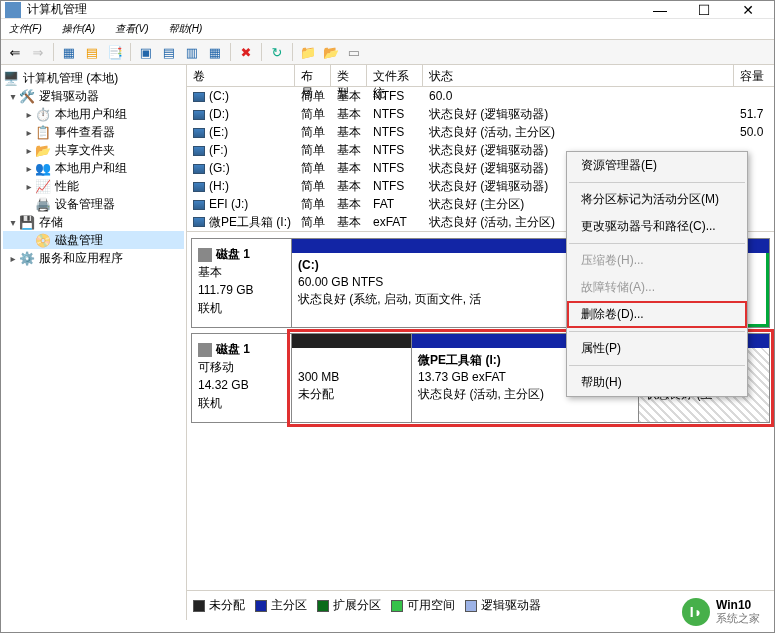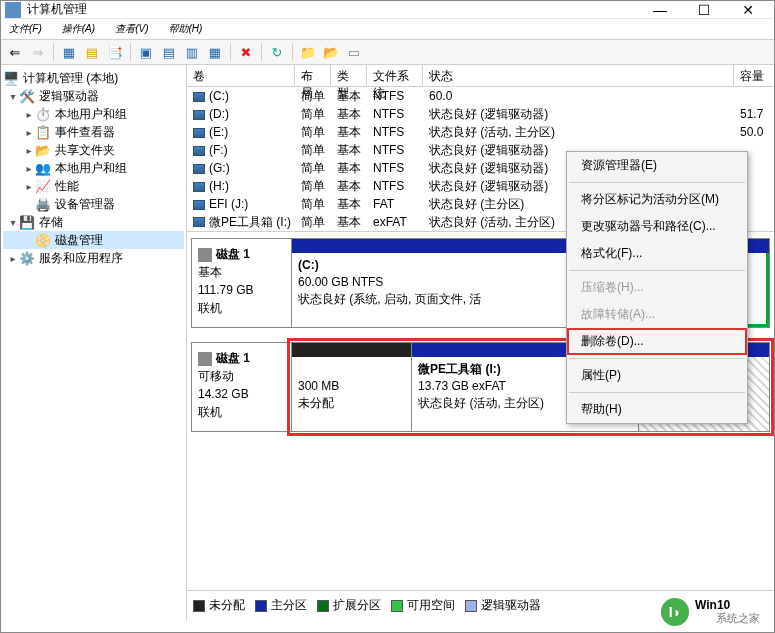--- a/index.html
+++ b/index.html
@@ -22,21 +22,21 @@
 .tree-icon { width: 16px; height: 16px; display: inline-flex; margin-right: 4px; align-items: center; justify-content: center; font-size: 13px; }
 .tree-sel { background: #cde8ff; }
 .main-pane { flex: 1; display: flex; flex-direction: column; overflow: hidden; }
 .volumes { border-bottom: 1px solid #d4d0c8; flex: 0 0 auto; }
 .vol-header { display: flex; background: #fff; border-bottom: 1px solid #d4d0c8; height: 22px; }
 .vol-col { border-right: 1px solid #d4d0c8; padding: 3px 6px; font-size: 12px; background: #fff; }
 .vol-row { display: flex; height: 18px; align-items: center; font-size: 12px; }
 .vol-cell { padding: 1px 6px; white-space: nowrap; overflow: hidden; }
 .vol-row .v-icon { width: 12px; height: 10px; background: linear-gradient(#4080c0,#306090); border: 1px solid #305070; margin-right: 4px; display: inline-block; vertical-align: middle; }
 .disk-area { flex: 1; overflow: auto; padding: 6px 4px 0 4px; }
-.disk-block { border: 1px solid #888; margin-bottom: 14px; display: flex; min-height: 90px; background: #fff; }
+.disk-block { border: 1px solid #888; margin-bottom: 5px; display: flex; min-height: 90px; background: #fff; }
 .disk-label { width: 100px; border-right: 1px solid #888; padding: 6px; font-size: 12px; line-height: 1.5; }
 .disk-label .icon { width:14px; height:14px; background:#888; display:inline-block; margin-right:4px; vertical-align:middle;}
 .disk-parts { flex: 1; display: flex; position: relative; }
 .part { border-right: 1px solid #888; position: relative; padding: 18px 6px 6px 6px; font-size: 12px; line-height: 1.4; overflow: hidden; }
 .part:last-child { border-right: 0; }
 .part .bar { position: absolute; top: 0; left: 0; right: 0; height: 14px; }
 .bar-primary { background: #1225a5; }
 .bar-unalloc { background: #222; }
 .part-sel-green { outline: 3px solid #00a83a; outline-offset: -3px; }
 .part-sel-red { outline: 3px solid #e03030; outline-offset: -3px; position: relative; }
@@ -44,21 +44,21 @@
 .legend { border-top: 1px solid #d4d0c8; padding: 6px; display: flex; gap: 10px; align-items: center; font-size: 12px; flex-wrap: wrap; }
 .legend .sw { width: 12px; height: 12px; display: inline-block; margin-right: 4px; vertical-align: middle; border:1px solid #555;}
 .context-menu { position: absolute; top: 150px; right: 26px; width: 182px; background: #f4f4f4; border: 1px solid #aaa; box-shadow: 2px 2px 6px rgba(0,0,0,0.3); font-size: 12px; z-index: 50; }
 .ctx-item { padding: 5px 14px; cursor: pointer; }
 .ctx-item.disabled { color: #999; cursor: default; }
 .ctx-sep { height: 1px; background: #ccc; margin: 3px 2px; }
 .ctx-highlight { outline: 2px solid #e03030; outline-offset: -2px; }
 .watermark { position: absolute; right: 4px; bottom: 4px; display: flex; align-items: center; gap: 6px; background: #fff; padding: 2px 10px 2px 4px; border-radius: 18px 0 0 18px; }
 .wm-logo { width: 28px; height: 28px; border-radius: 50%; background: #46b04a; display: flex; align-items: center; justify-content: center; color: #fff; font-weight: bold; font-size: 14px; }
 .wm-text { line-height: 1.1; font-size: 12px; }
-.wm-text .sub { color: #777; font-size: 11px; margin-left: 21px; }
+.wm-text .sub { color: #777; font-size: 11px; }
 </style>
 </head>
 <body>
 
 <div class="window">
   <div class="titlebar">
     <span class="title-icon"></span>
     <span class="title-text">计算机管理</span>
     <div class="win-ctrl">
       <div class="win-btn">—</div>
@@ -290,21 +290,20 @@
         <span><span class="sw" style="background:#9db3e6"></span><span>逻辑驱动器</span></span>
       </div>
     </div>
   </div>
 
   <div class="context-menu">
     <div class="ctx-item">资源管理器(E)</div>
     <div class="ctx-sep"></div>
     <div class="ctx-item">将分区标记为活动分区(M)</div>
     <div class="ctx-item">更改驱动器号和路径(C)...</div>
-    <div class="ctx-item">格式化(F)...</div>
     <div class="ctx-sep"></div>
     <div class="ctx-item disabled">压缩卷(H)...</div>
     <div class="ctx-item disabled">故障转储(A)...</div>
     <div class="ctx-item ctx-highlight">删除卷(D)...</div>
     <div class="ctx-sep"></div>
     <div class="ctx-item">属性(P)</div>
     <div class="ctx-sep"></div>
     <div class="ctx-item">帮助(H)</div>
   </div>
 

